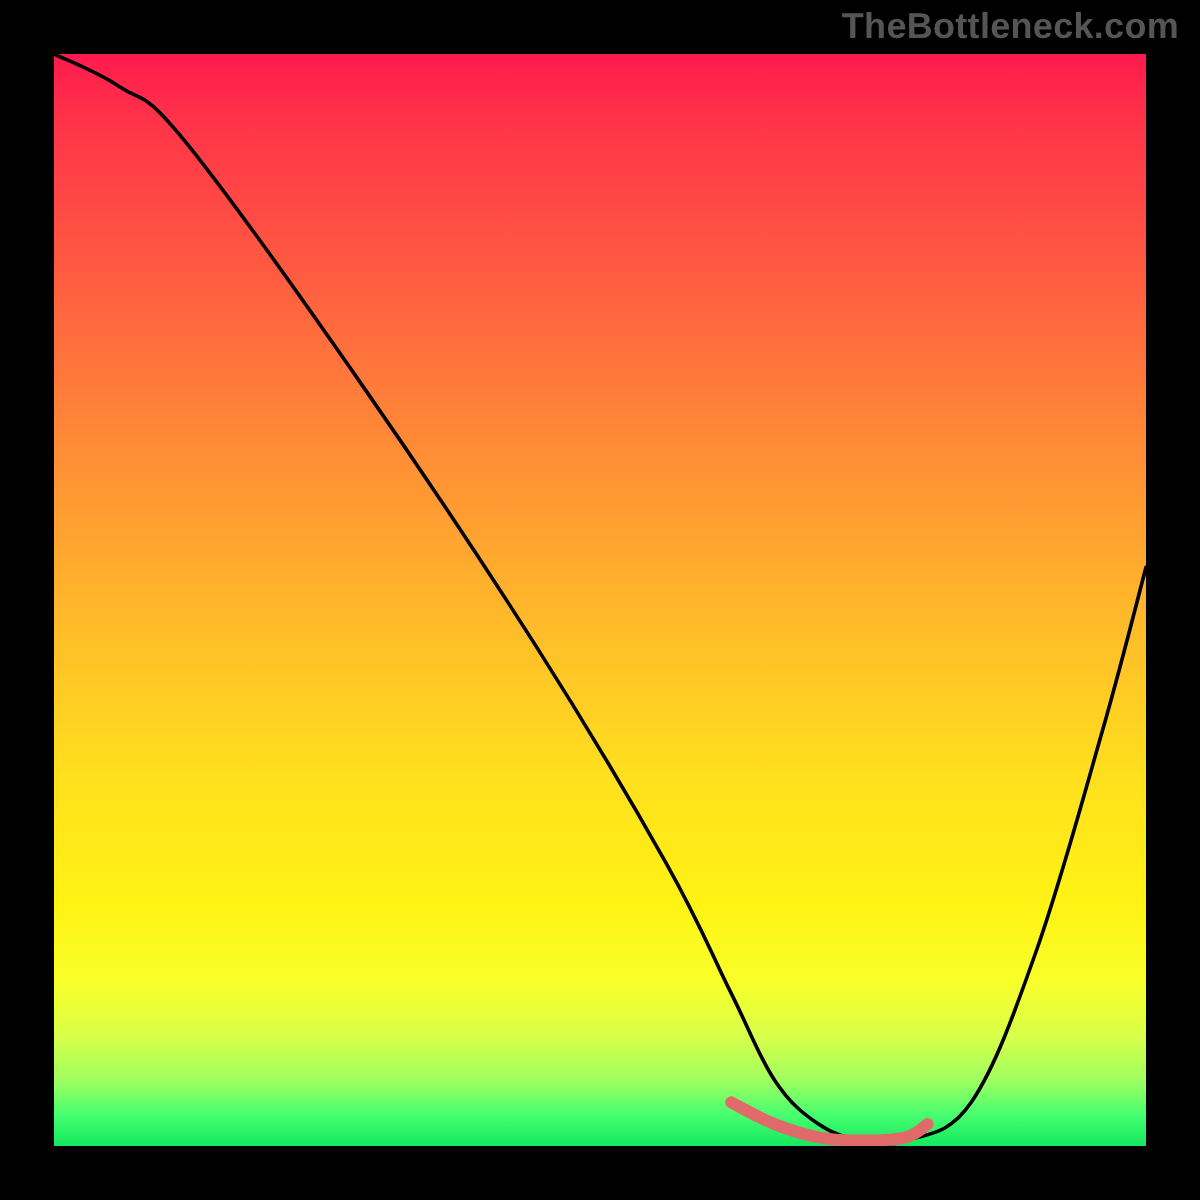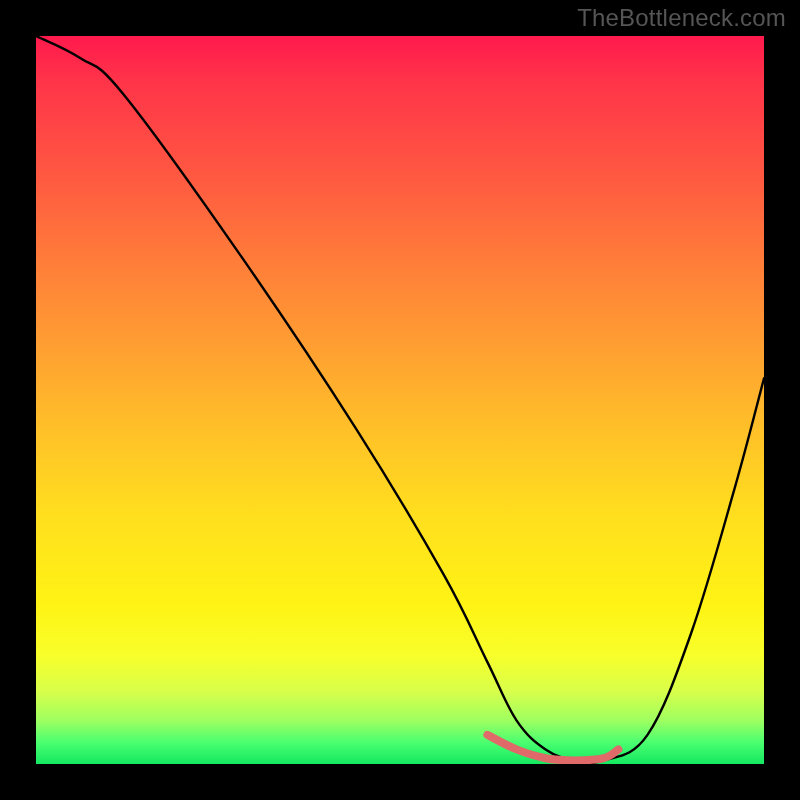--- a/index.html
+++ b/index.html
@@ -10,21 +10,21 @@
     position: relative;
     font-family: Arial, Helvetica, sans-serif;
     overflow: hidden;
   }
   .watermark {
     position: absolute;
     top: 4px;
     right: 14px;
     color: #555;
     font-size: 24px;
-    font-weight: 400;
+    font-weight: 700;
     letter-spacing: 0.2px;
     z-index: 10;
     user-select: none;
   }
   .plot-area {
     position: absolute;
     left: 36px;
     top: 36px;
     width: 728px;
     height: 728px;

